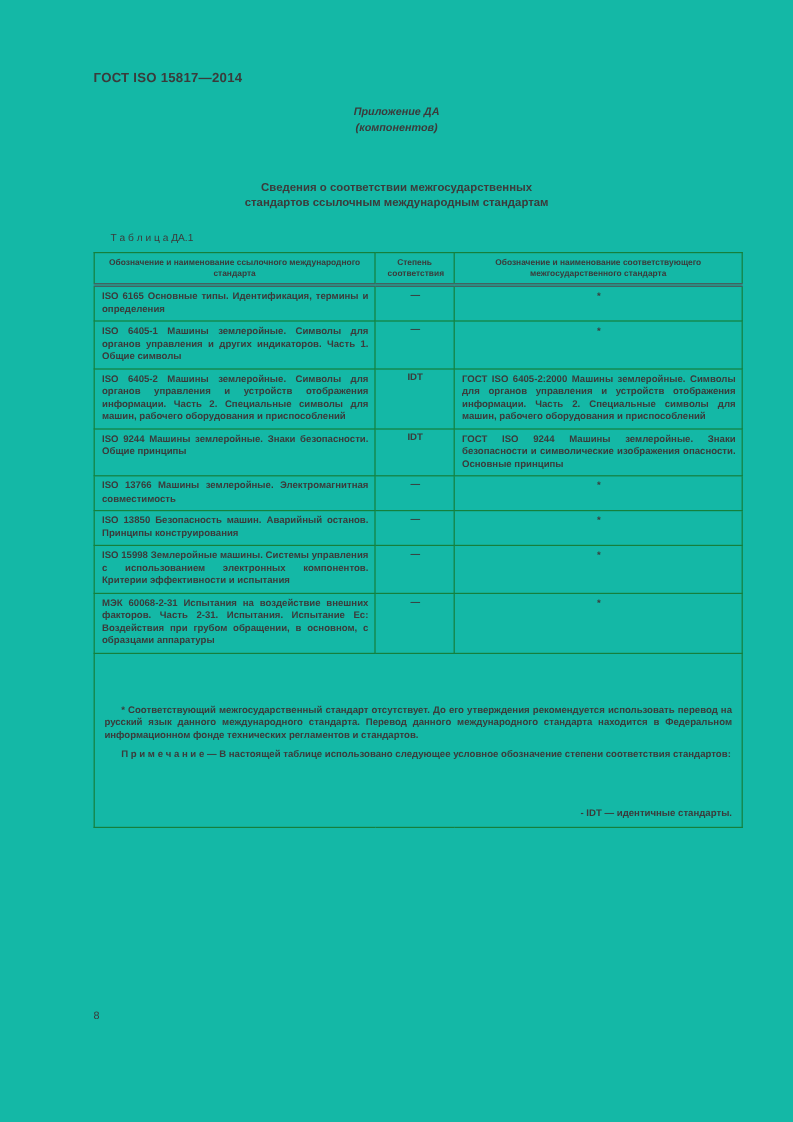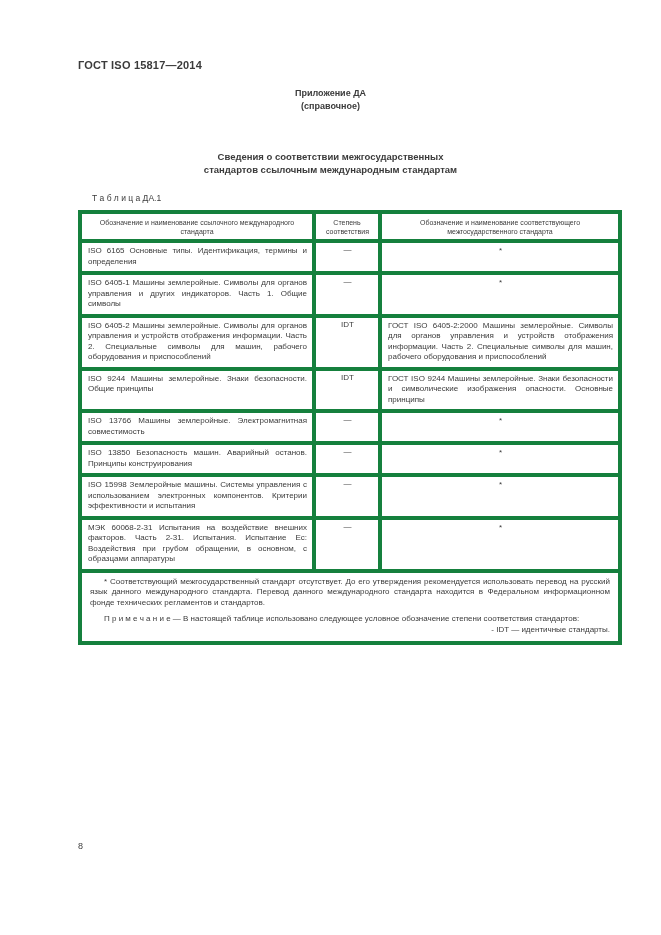--- a/index.html
+++ b/index.html
@@ -2,21 +2,21 @@
 <html><head>
 <meta charset="utf-8">
 <style>
   * { margin: 0; padding: 0; box-sizing: border-box; }
   html, body { background: #e9e9e9; }
   .page {
     position: relative;
     width: 661px;
     height: 935px;
     margin: 0 auto;
-    background: #ffffff;
+    background: #14b8a6;
     color: #3b3b3b;
     font-family: "Liberation Sans", "DejaVu Sans", sans-serif;
     overflow: hidden;
   }
   .doc-code {
     position: absolute;
     left: 78px;
     top: 59px;
     font-size: 11px;
     font-weight: bold;
@@ -24,20 +24,21 @@
   }
   .appendix {
     position: absolute;
     left: 0;
     top: 87px;
     width: 100%;
     text-align: center;
     font-size: 9px;
     font-weight: bold;
     line-height: 13px;
+    font-style: italic;
   }
   .section-title {
     position: absolute;
     left: 0;
     top: 151px;
     width: 100%;
     text-align: center;
     font-size: 9.5px;
     font-weight: bold;
     line-height: 12.5px;
@@ -53,23 +54,23 @@
     left: 78px;
     top: 210px;
     width: 540px;
     border-collapse: collapse;
     table-layout: fixed;
   }
   table.std col.c1 { width: 234px; }
   table.std col.c2 { width: 66px; }
   table.std col.c3 { width: 240px; }
   table.std th, table.std td {
-    border: 4px solid #15803d;
+    border: 1px solid #15803d;
     vertical-align: top;
-    font-weight: normal;
+    font-weight: bold;
   }
   table.std thead th {
     font-size: 7px;
     line-height: 9px;
     text-align: center;
     padding: 4px 10px 3px 10px;
     border-bottom: 3px double #4f4f4f;
   }
   table.std tbody td {
     font-size: 8px;
@@ -77,41 +78,41 @@
     padding: 3px 5px 4px 6px;
   }
   table.std td.cell-ref, table.std td.cell-match { text-align: justify; }
   table.std td.cell-degree { text-align: center; padding-top: 2px; }
   table.std td.cell-match.star { text-align: center; }
   table.std td.footnote-cell {
     padding: 4px 8px 6px 8px;
     font-size: 8px;
     line-height: 10.5px;
   }
-  .footnote-cell p { text-align: justify; }
+  .footnote-cell p { text-align: justify; margin-top: 38px; }
   .footnote-cell .p-footnote { text-indent: 14px; }
   .footnote-cell .p-note { text-indent: 14px; margin-top: 6px; }
   .footnote-cell .p-note-item { padding-left: 22px; text-align: right; }
   .page-number {
     position: absolute;
     left: 78px;
     top: 841px;
     font-size: 9px;
   }
 </style>
 </head>
 <body>
 
 <div class="page">
 
   <div class="doc-code">ГОСТ ISO 15817—2014</div>
 
   <div class="appendix">
     <div>Приложение ДА</div>
-    <div>(справочное)</div>
+    <div>(компонентов)</div>
   </div>
 
   <div class="section-title">
     <div>Сведения о соответствии межгосударственных</div>
     <div>стандартов ссылочным международным стандартам</div>
   </div>
 
   <div class="table-caption">Т а б л и ц а  ДА.1</div>
 
   <table class="std">

